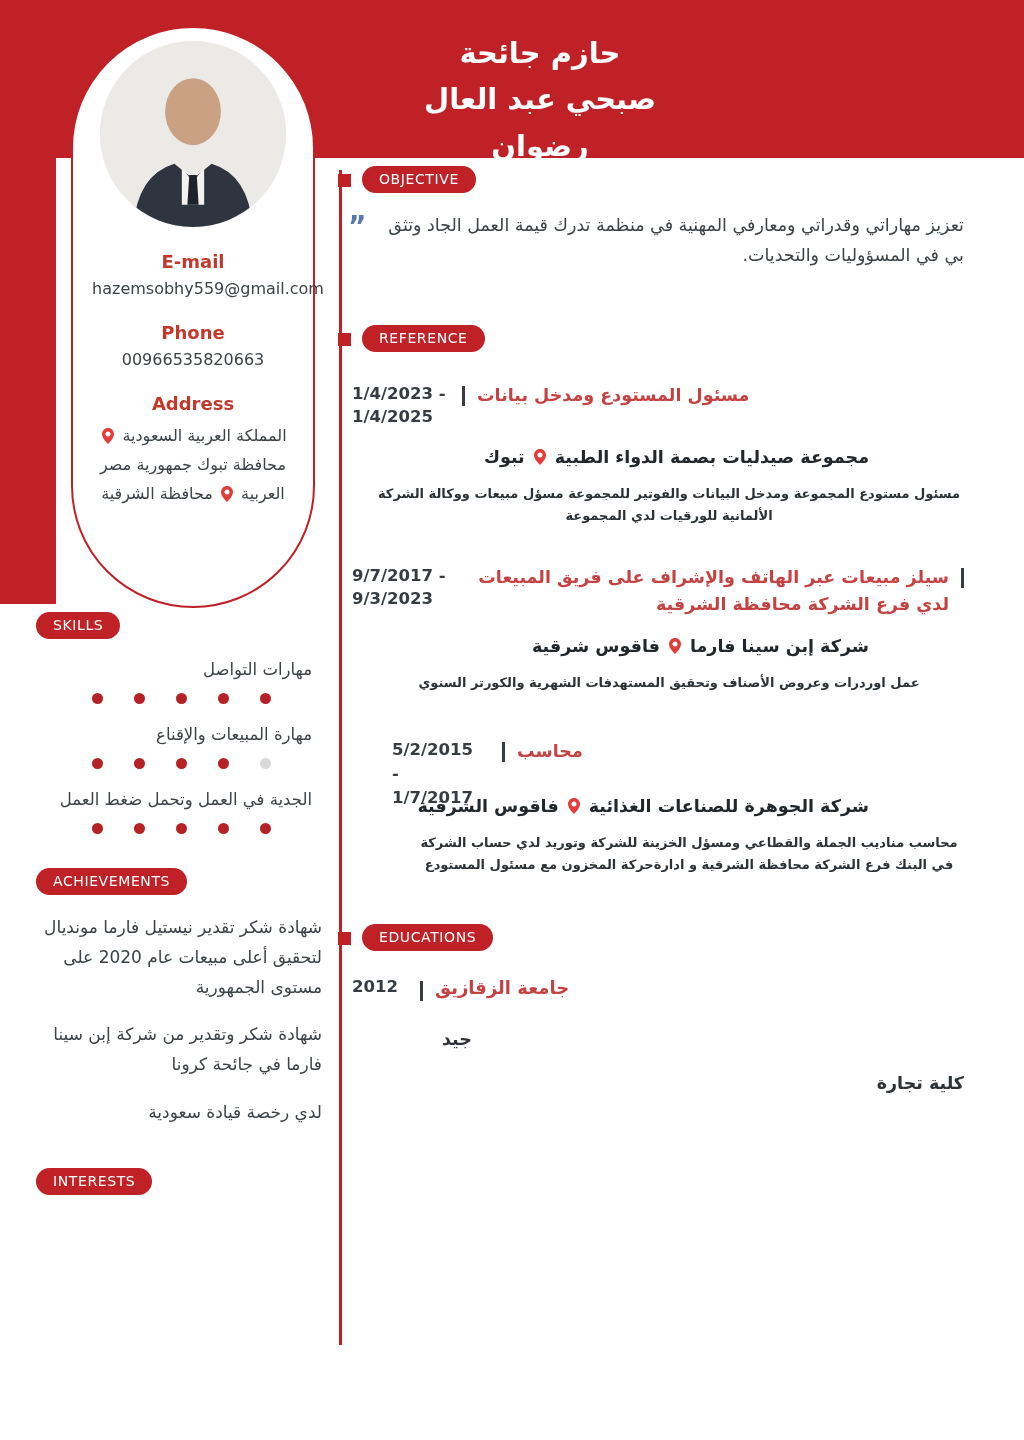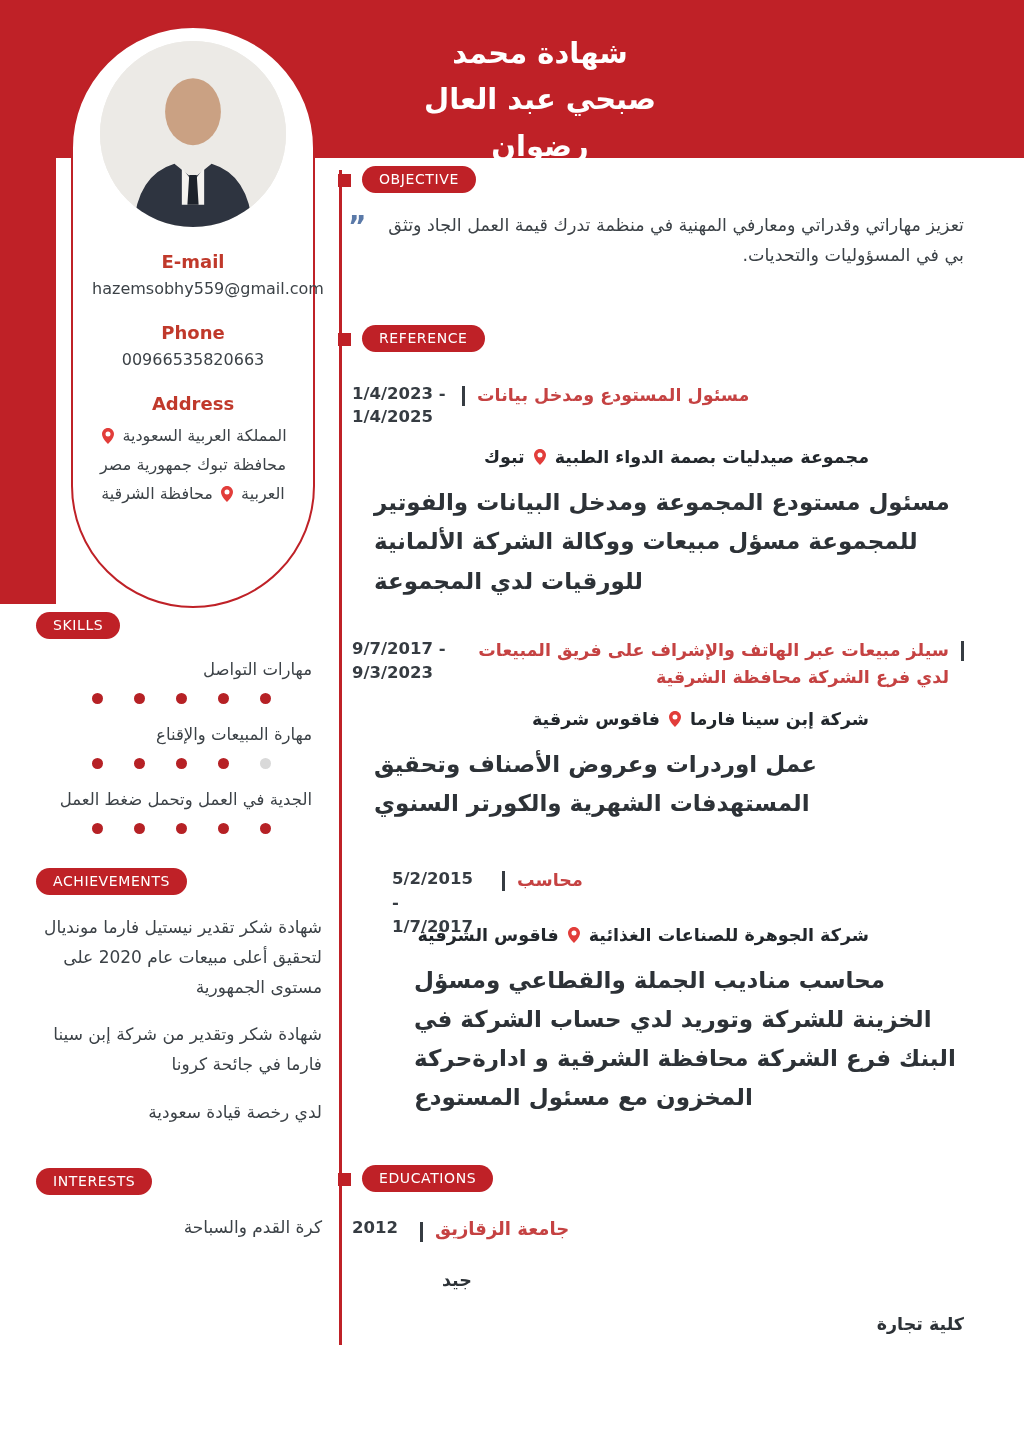--- a/index.html
+++ b/index.html
@@ -64,41 +64,41 @@
   .job-head{display:flex;gap:12px;align-items:flex-start;}
   .job-dates{flex:0 0 98px;direction:ltr;text-align:left;color:#363c42;font-weight:700;
     font-size:16.5px;line-height:1.45;white-space:pre-line;}
   .vbar{flex:0 0 3px;width:3px;height:20px;background:#363c42;margin-top:4px;}
   .job-title{direction:rtl;text-align:right;color:var(--title-red);font-weight:bold;
     font-size:17.5px;line-height:1.55;}
   .job-title-grow{flex:1;}
   .job-company{display:flex;direction:rtl;align-items:center;gap:6px;margin:18px 95px 0 0;
     color:#22272c;font-weight:bold;font-size:17.5px;}
   .job-3 .job-company{margin-top:-14px;}
-  .job-desc{direction:rtl;text-align:left;margin-top:16px;color:var(--ink-bold);font-weight:bold;
-    font-size:23px;line-height:1.7;padding-left:22px;}
+  .job-desc{direction:rtl;text-align:center;margin-top:16px;color:var(--ink-bold);font-weight:bold;
+    font-size:13px;line-height:1.7;padding-left:22px;}
 
   .edu-head{display:flex;gap:12px;align-items:flex-start;margin-top:26px;}
   .edu-year{flex:0 0 56px;direction:ltr;color:#363c42;font-weight:600;font-size:16.5px;}
   .edu-school{direction:rtl;text-align:center;color:var(--title-red);font-weight:bold;font-size:18px;}
   .edu-grade{direction:rtl;text-align:left;padding-left:90px;margin-top:28px;color:var(--ink-bold);
     font-weight:bold;font-size:17.5px;}
   .edu-faculty{direction:rtl;text-align:right;padding-left:76px;margin-top:24px;color:var(--ink-bold);
     font-weight:bold;font-size:17.5px;}
 </style>
 </head>
 <body>
 
 <div class="page">
 
   <div class="header"></div>
   <div class="side-strip"></div>
 
   <div class="name-block">
-    <div>شهادة محمد</div>
+    <div>حازم جائحة</div>
     <div>صبحي عبد العال</div>
     <div>رضوان</div>
   </div>
 
   <div class="capsule">
     <div class="photo">
       <svg viewBox="0 0 100 100">
         <rect width="100" height="100" fill="#eceae6"></rect>
         <ellipse cx="50" cy="38" rx="15" ry="18" fill="#caa183"></ellipse>
         <path d="M18 100 Q20 72 40 66 L50 74 L60 66 Q80 72 82 100 Z" fill="#2e3440"></path>
@@ -149,21 +149,20 @@
         <span class="dot dot-filled"></span>
         <span class="dot dot-filled"></span>
       </div>
 
     <div class="pill pill-ach">ACHIEVEMENTS</div>
     <div class="ach-item">شهادة شكر تقدير نيستيل فارما مونديال لتحقيق أعلى مبيعات عام 2020 على مستوى الجمهورية</div>
     <div class="ach-item">شهادة شكر وتقدير من شركة إبن سينا فارما في جائحة كرونا</div>
     <div class="ach-item">لدي رخصة قيادة سعودية</div>
 
     <div class="pill pill-int">INTERESTS</div>
-    <div class="ach-item">كرة القدم والسباحة</div>
   </div>
 
   <div class="timeline"></div>
 
   <div class="main">
 
     <div class="pill section-pill">OBJECTIVE</div>
     <div class="objective-text">
       <span class="quote">”</span>
       <span>تعزيز مهاراتي وقدراتي ومعارفي المهنية في منظمة تدرك قيمة العمل الجاد وتثق بي في المسؤوليات والتحديات.</span>

